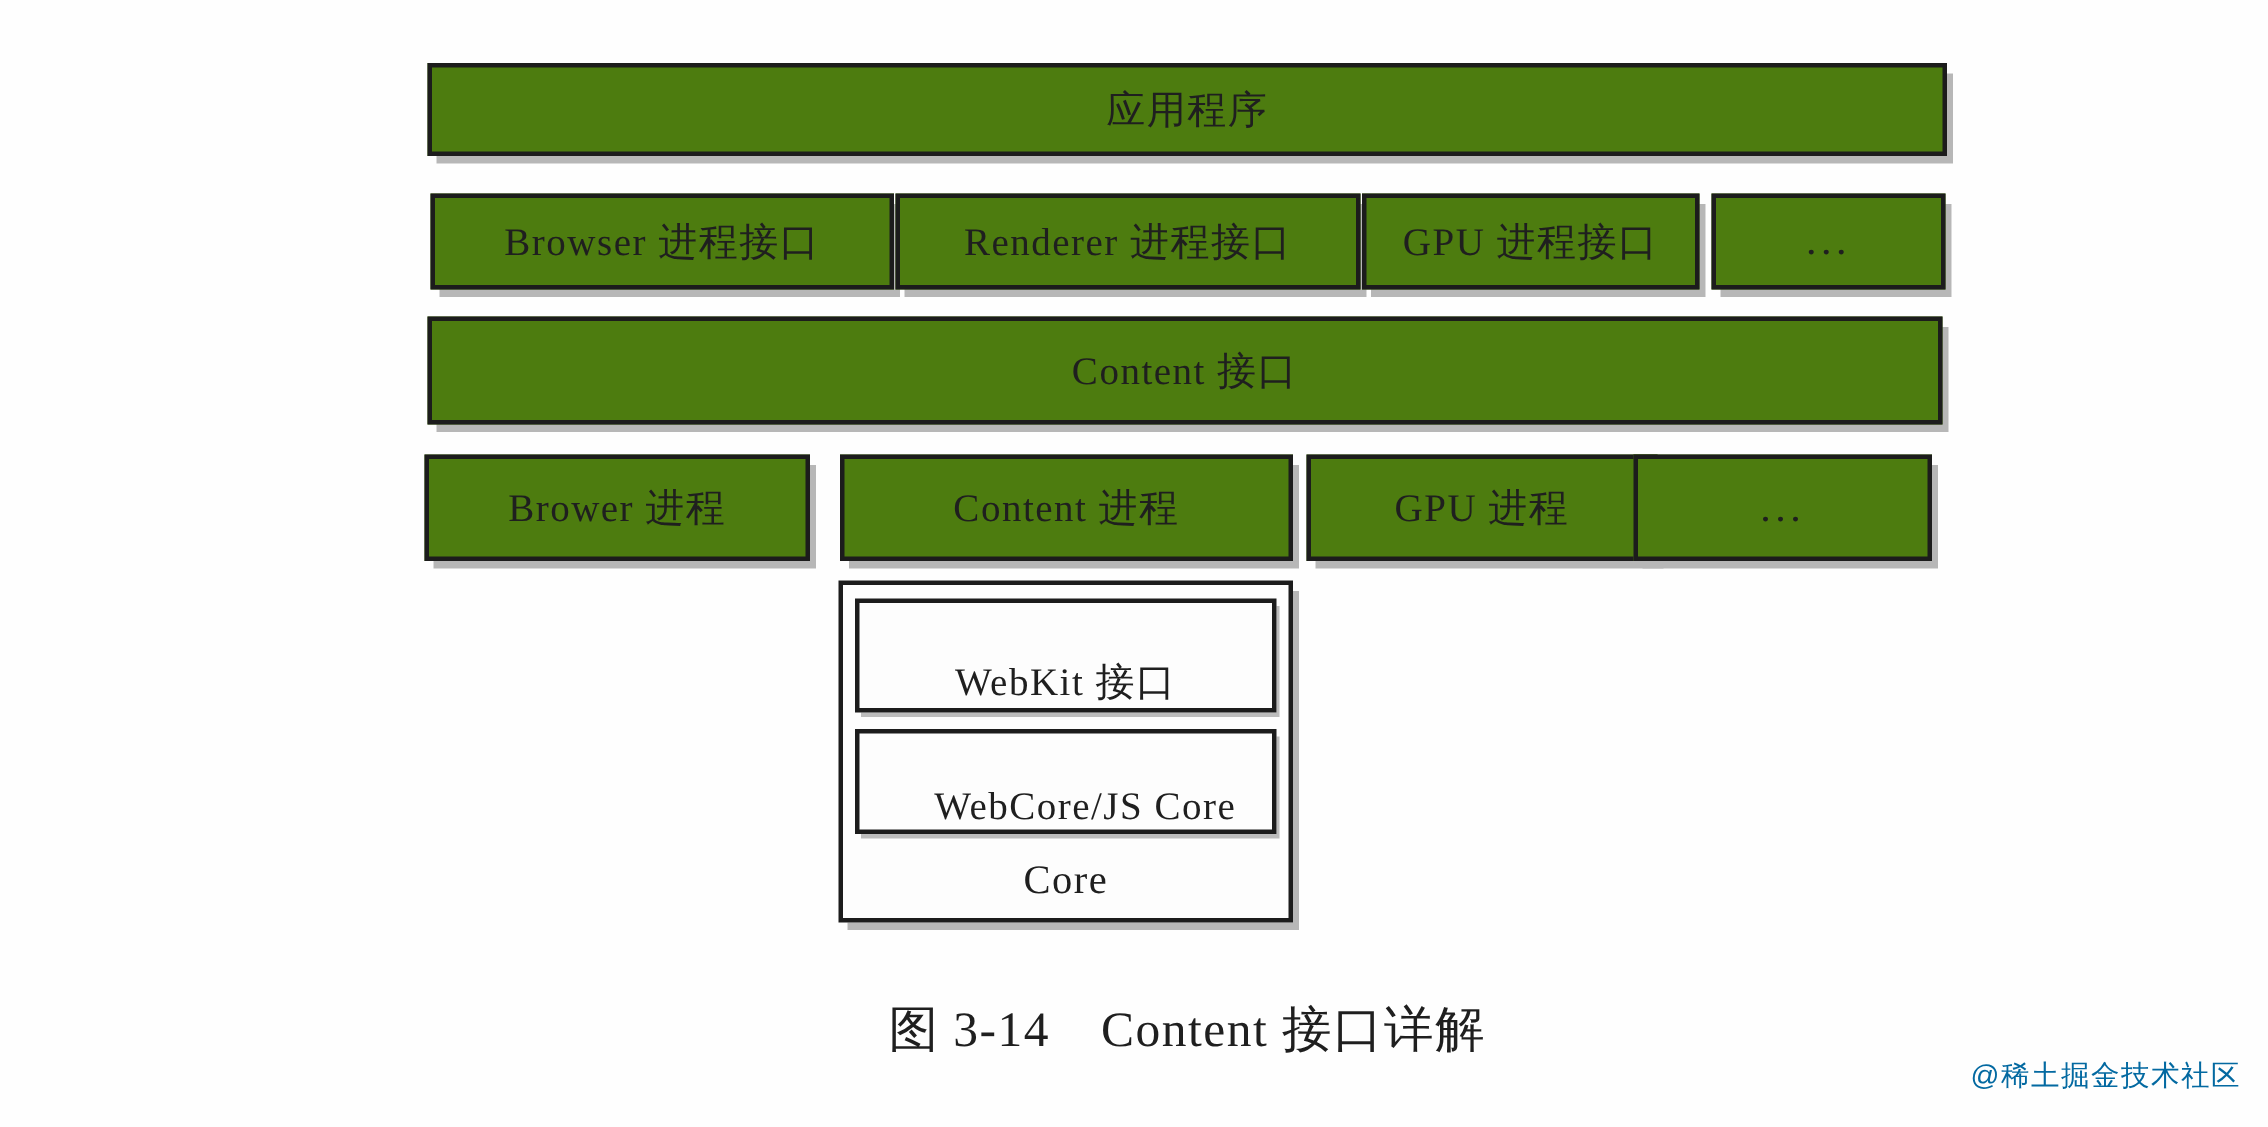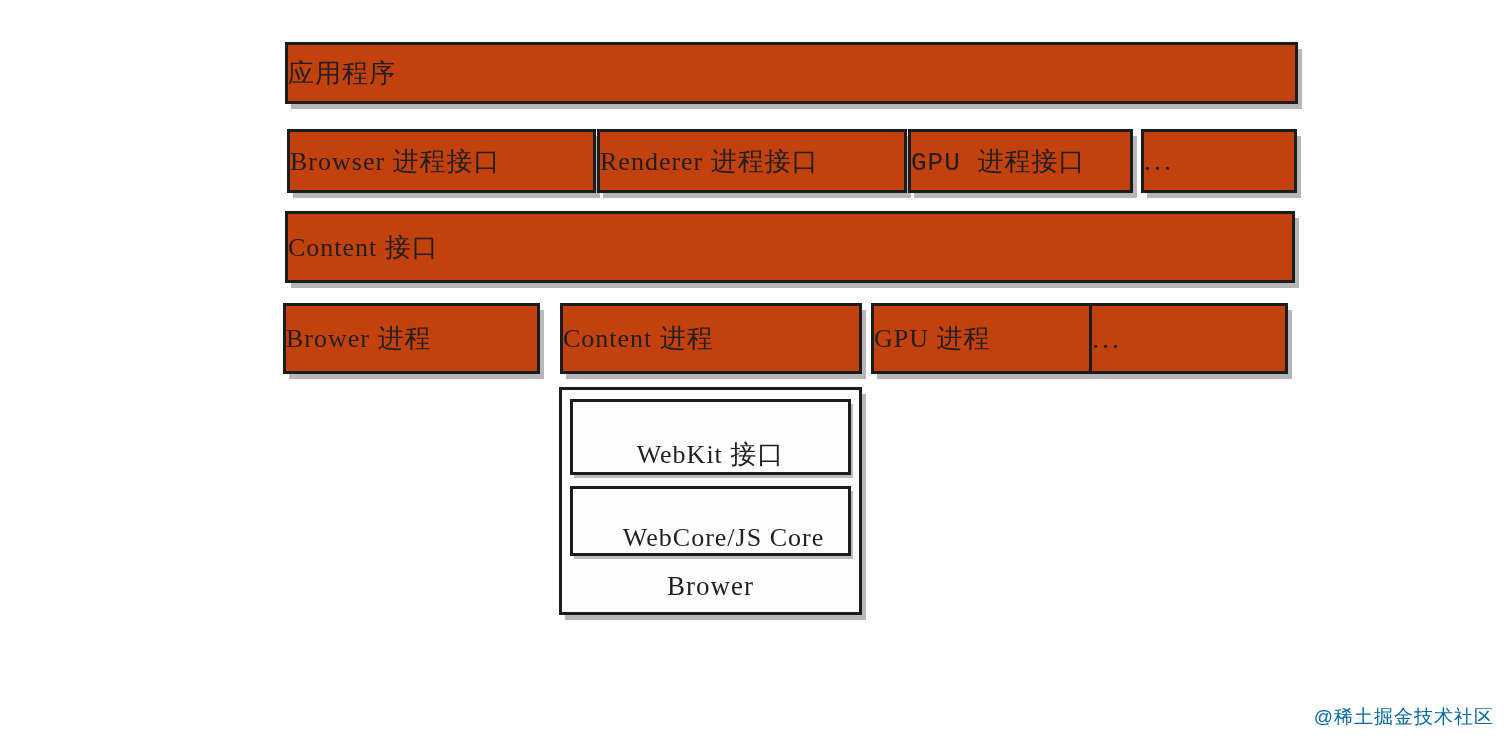--- a/index.html
+++ b/index.html
@@ -11,39 +11,40 @@
     position: relative;
     overflow: hidden;
   }
   .page {
     position: absolute;
     inset: 0;
     background: #fefefe;
   }
   .box {
     position: absolute;
-    background: #c2410c;
+    background: #4d7c0f;
     border: 3px solid #1c1c1c;
     box-shadow: 5px 6px 0 -1px #b7b7b7;
     display: flex;
     align-items: center;
+    justify-content: center;
     text-align: center;
   }
   .box .lbl {
     font-size: 26px;
     letter-spacing: 1px;
     white-space: nowrap;
   }
   
   .r1 { left: 285px; top: 42px; width: 1013px; height: 62px; }
   
   .r2   { top: 129px; height: 64px; }
   .r2a  { left: 287px;  width: 309px; }
   .r2b  { left: 597px;  width: 310px; }
-  .r2c  { left: 908px;  width: 225px; font-family: Liberation Mono, monospace; }
+  .r2c  { left: 908px;  width: 225px; }
   .r2d  { left: 1141px; width: 156px; }
   
   .r3 { left: 285px; top: 211px; width: 1010px; height: 72px; }
   
   .r4   { top: 303px; height: 71px; }
   .r4a  { left: 283px;  width: 257px; }
   .r4b  { left: 560px;  width: 302px; }
   .r4c  { left: 871px;  width: 234px; }
   .r4d  { left: 1089px; width: 199px; }
   
@@ -136,19 +137,22 @@
     <span class="lbl">...</span>
   </div>
 
   <div class="blink-container">
     <div class="inner webkit">
       <span class="lbl">WebKit 接口</span>
     </div>
     <div class="inner webcore">
       <span class="lbl">WebCore/JS Core</span>
     </div>
-    <div class="blink-label">Brower</div>
+    <div class="blink-label">Core</div>
   </div>
 
+  <div class="caption">
+    <span>图 3-14</span><span class="gap"></span><span>Content 接口详解</span>
+  </div>
 
   <div class="watermark">@稀土掘金技术社区</div>
 
 </div>
 
 </body></html>

